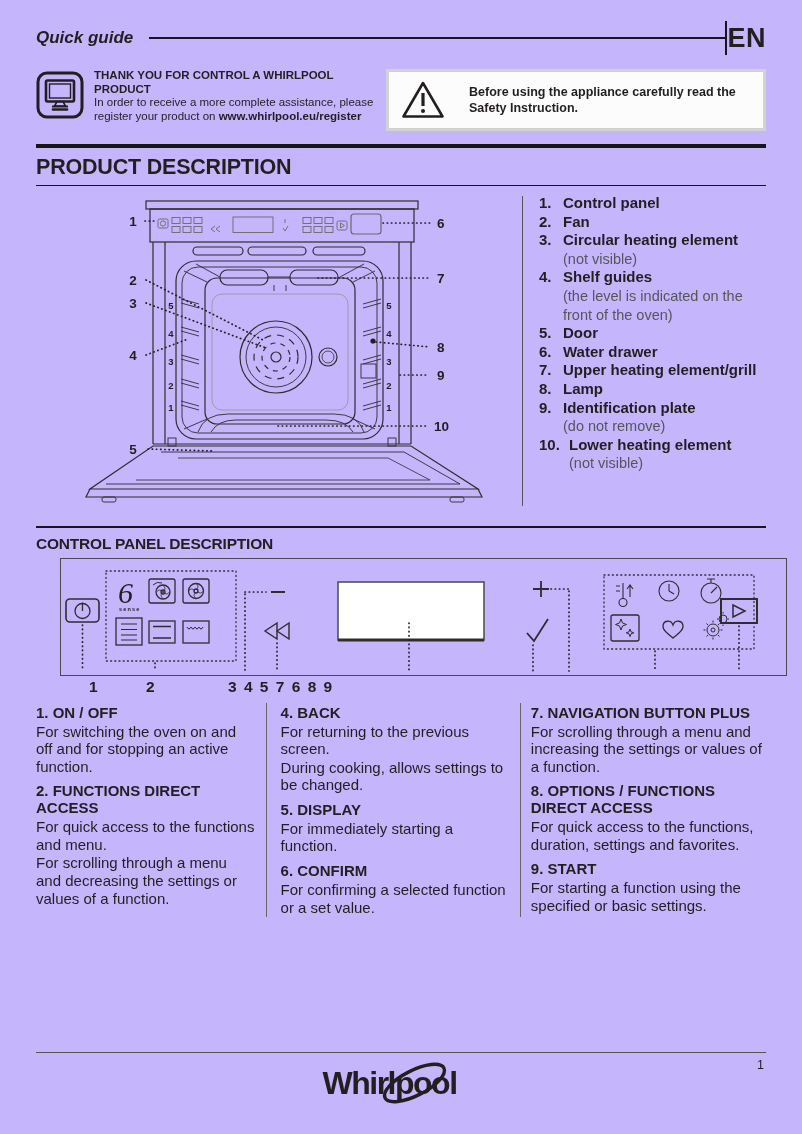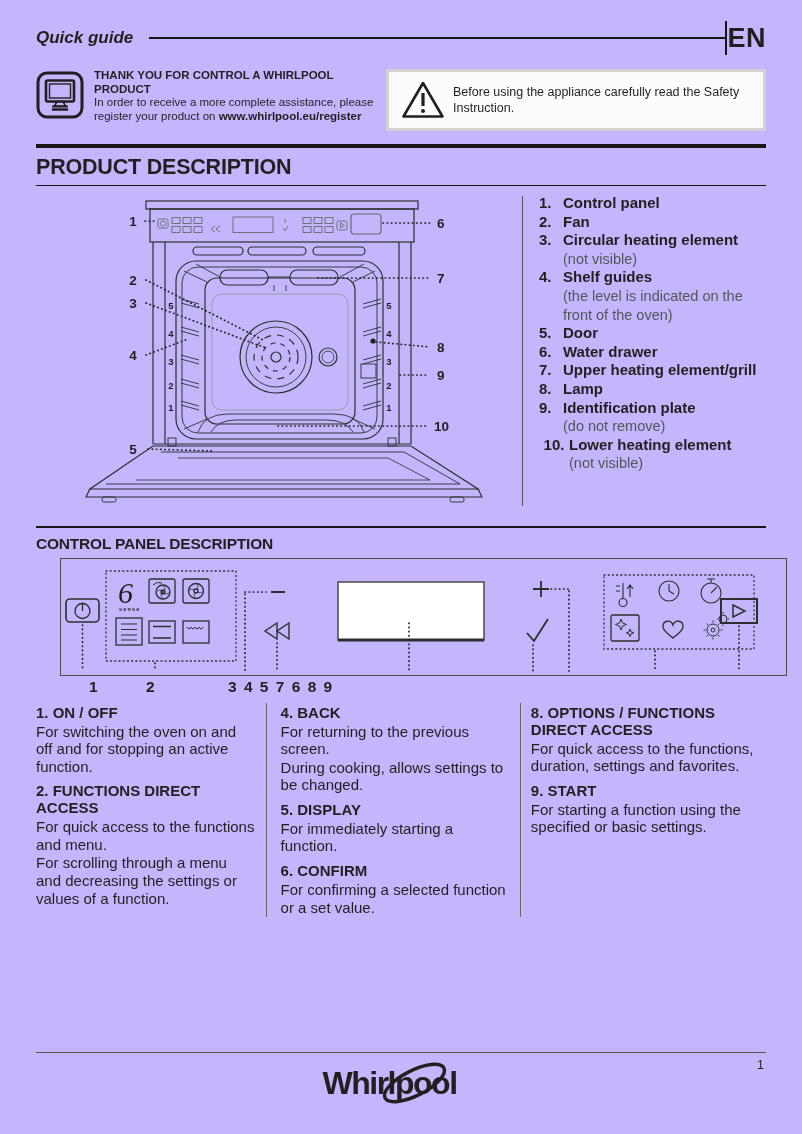--- a/index.html
+++ b/index.html
@@ -22,36 +22,36 @@
   .thankyou { display:flex; width:350px; }
   .ty-icon { width:48px; height:48px; flex:none; margin-top:2px; }
   .ty-text { margin-left:10px; font-size:11.5px; line-height:13.5px; }
   .ty-title { font-weight:bold; }
   .ty-url { font-weight:bold; }
   .warnbox {
     flex:1; border:3px solid #d2d2d2; background:#fcfcfc;
     display:flex; align-items:center; padding:8px 12px; box-sizing:border-box;
   }
   .warn-icon { width:44px; height:40px; flex:none; }
-  .warn-text { font-size:12.5px; font-weight:normal; line-height:16px; margin-left:8px; }
+  .warn-text { font-size:12.5px; font-weight:bold; line-height:16px; margin-left:24px; }
 
   .rule-thick { border:0; height:3.5px; background:#161616; margin:13px 0 0 0; }
   .rule-thin  { border:0; height:1.5px; background:#161616; margin:0; }
 
   h1.sec { font-size:21.5px; font-weight:800; margin:7px 0 5px 0; letter-spacing:-0.2px; }
   h2.sec { font-size:15.5px; font-weight:800; margin:7px 0 5px 0; letter-spacing:-0.2px; }
 
   
   .product { display:flex; margin-top:6px; }
   .oven-figure { width:430px; margin-left:42px; flex:none; }
   .vsep { border-left:1.3px solid #555; margin:4px 0 8px 14px; }
   .parts { margin:0 0 0 16px; padding:2px 0 0 0; list-style:none; width:238px; font-size:15px; line-height:18.6px; }
   .parts li { display:flex; }
   .parts .num { width:24px; flex:none; font-weight:bold; }
-  .parts li.wide .num { width:30px;text-align:center; }
+  .parts li.wide .num { width:30px; }
   .part-label { font-weight:bold; }
   .part-note { font-weight:normal; color:#55565a; font-size:14.5px; }
 
   
   .panel-wrap { margin-left:24px; width:725px; border:1.5px solid #4a4a4a; margin-top:3px; }
   .panel-numbers { position:relative; margin-left:24px; height:25px; font-size:15.5px; font-weight:bold; }
   .panel-numbers span { position:absolute; top:2px; }
   .pn1 { left:29px; } .pn2 { left:86px; } .pn3 { left:168px; letter-spacing:1.5px; }
 
   .cols { display:flex; margin-top:2px; }
@@ -443,20 +443,24 @@
             <h3>5. DISPLAY</h3>
           <p>For immediately starting a function.</p>
           </div>
         <div class="blk">
             <h3>6. CONFIRM</h3>
           <p>For confirming a selected function or a set value.</p>
           </div>
       </div>
       <div class="col col3">
         <div class="blk">
+            <h3>7. NAVIGATION BUTTON PLUS</h3>
+          <p>For scrolling through a menu and increasing the settings or values of a function.</p>
+          </div>
+        <div class="blk">
             <h3>8. OPTIONS / FUNCTIONS DIRECT ACCESS</h3>
           <p>For quick access to the functions, duration, settings and favorites.</p>
           </div>
         <div class="blk">
             <h3>9. START</h3>
           <p>For starting a function using the specified or basic settings.</p>
           </div>
       </div>
     </div>
 

